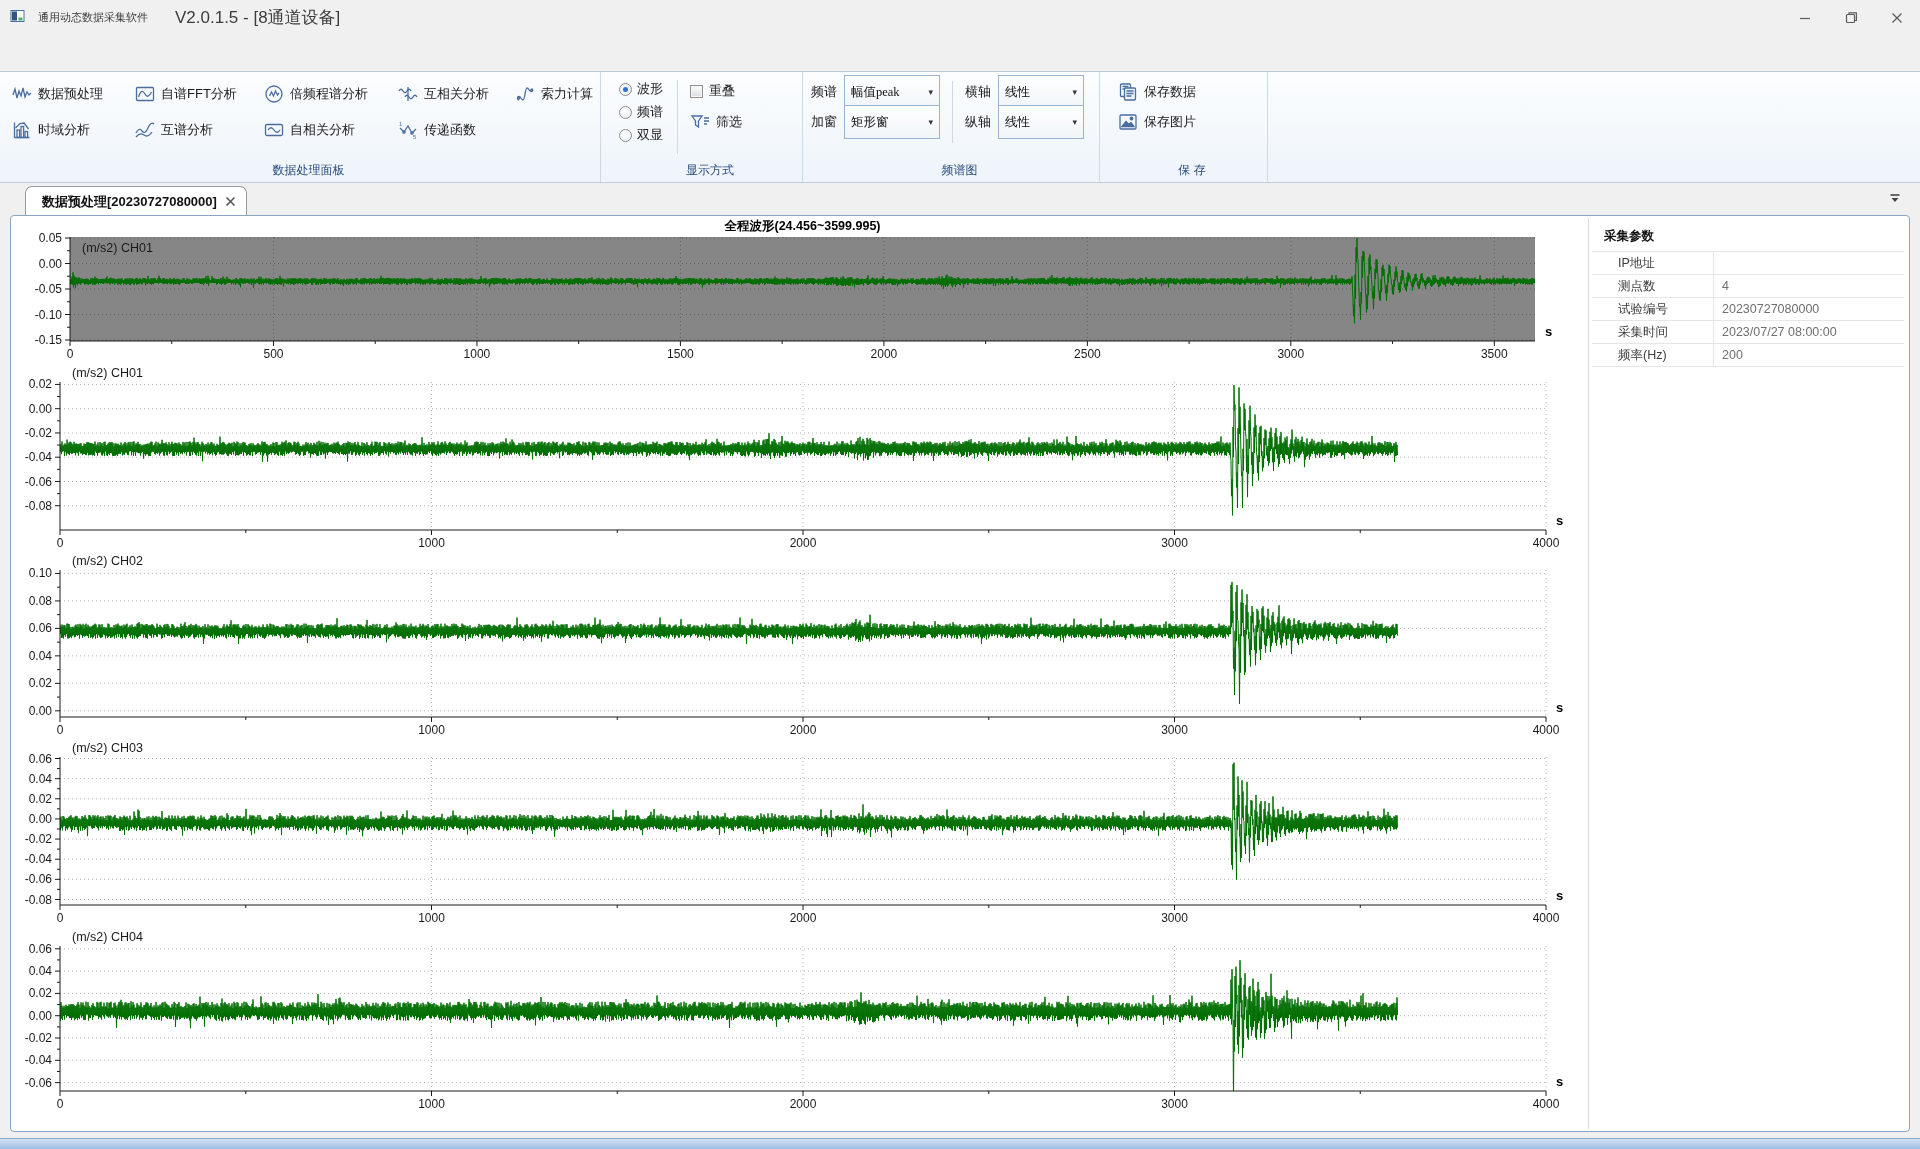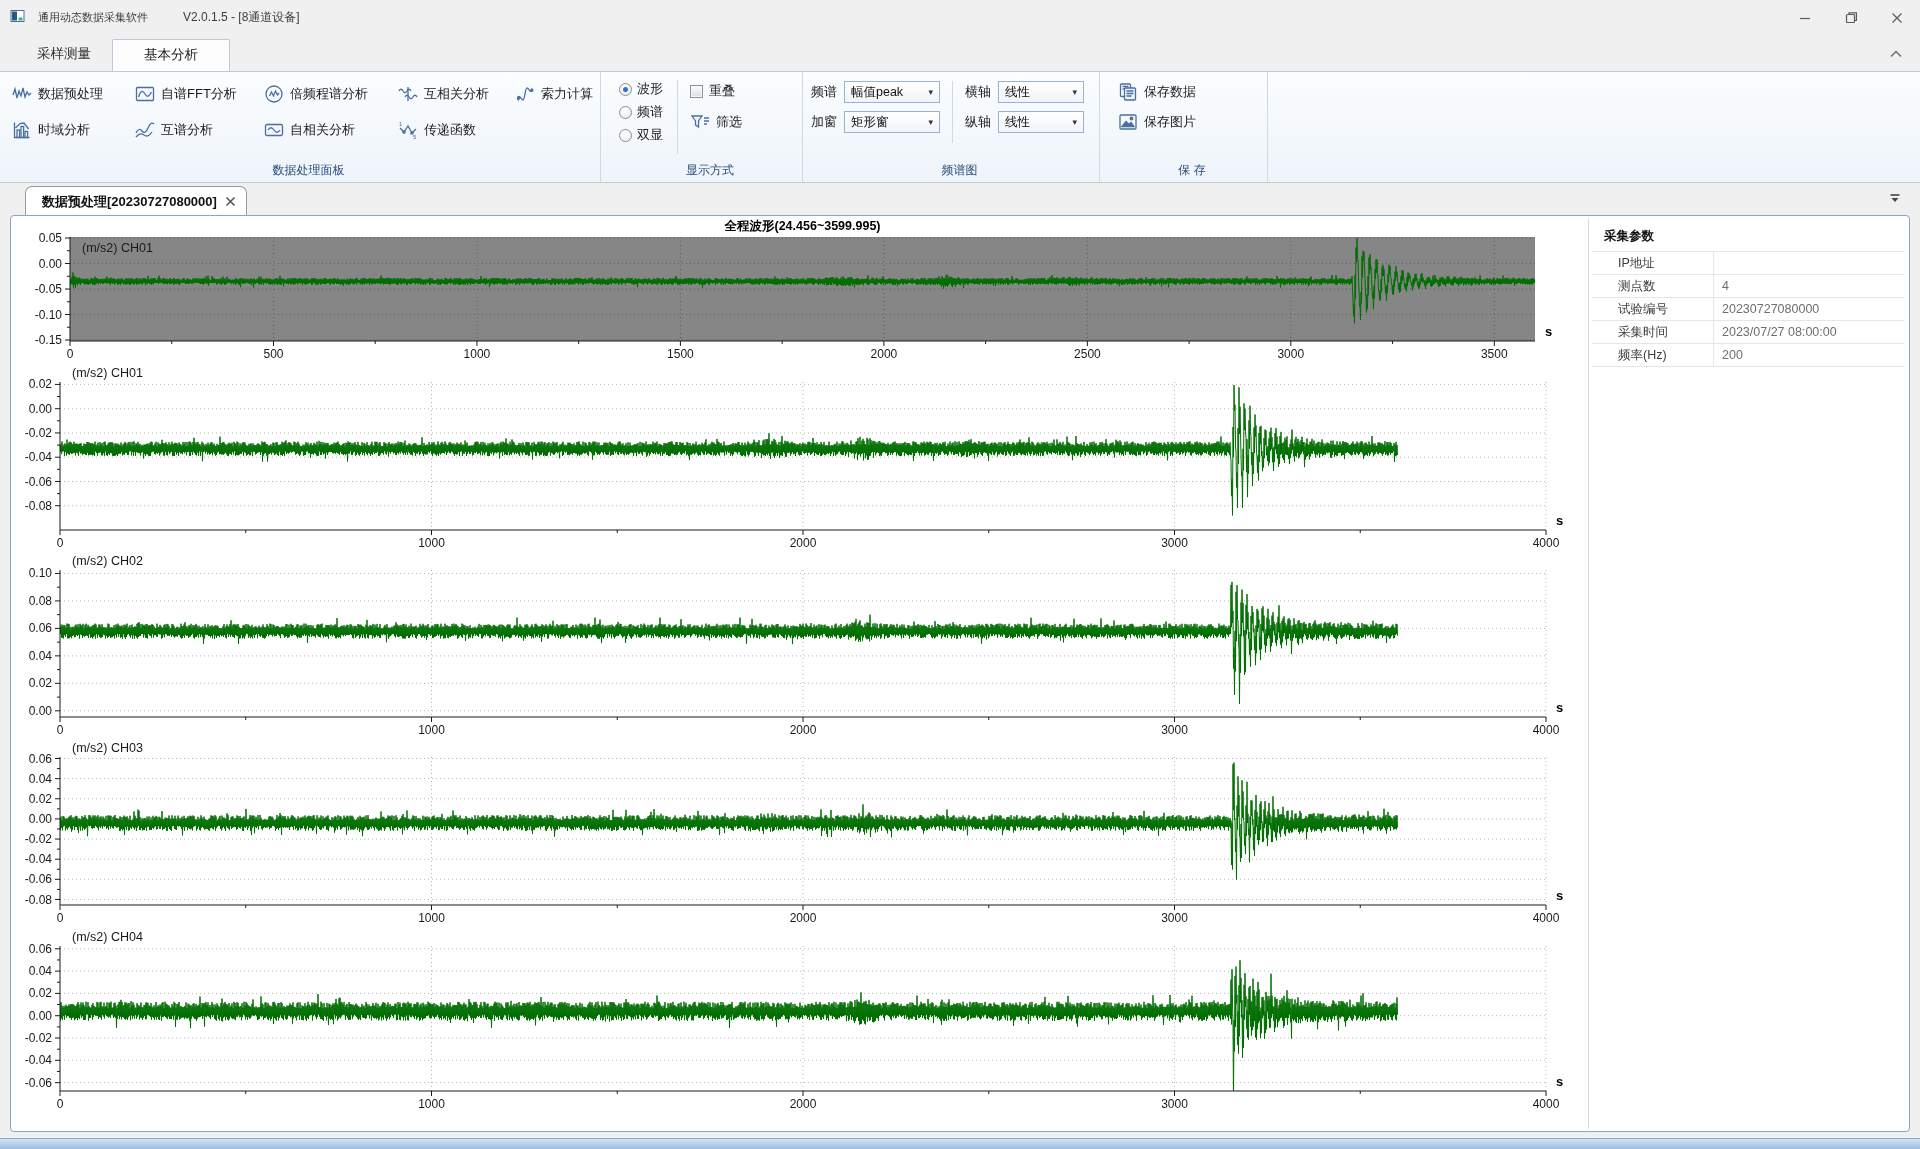--- a/index.html
+++ b/index.html
@@ -4,21 +4,21 @@
 <style>
   * { box-sizing: border-box; margin: 0; padding: 0; }
   html,body { width:1920px; height:1149px; }
   body { font-family:"Liberation Sans","DejaVu Sans",sans-serif; background:#f0f0f0; overflow:hidden; }
   #app { position:relative; width:1920px; height:1149px; background:#f0f0f0; }
 
   
   #titlebar { position:absolute; left:0; top:0; width:100%; height:35px; background:#f0f0f0;
               display:flex; align-items:center; padding-left:10px; }
   #titlebar .title-text { font-size:11px; color:#3c3c3c; margin-left:8px; }
-  #titlebar .title-version { font-size:12px; color:#3c3c3c; margin-left:35px; }
+  #titlebar .title-version { font-size:17px; color:#3c3c3c; margin-left:27px; }
   #win-controls { position:absolute; right:0; top:0; height:35px; display:flex; }
   .win-btn { width:46px; height:35px; display:flex; align-items:center; justify-content:center; }
   .win-btn svg { stroke:#5a5a5a; stroke-width:1.2; fill:none; }
 
   
   #ribbon-tabs { position:absolute; left:0; top:35px; width:100%; height:36px; background:#f0f0f0; }
   .rtab { position:absolute; top:4px; height:32px; line-height:30px; text-align:center;
           font-size:13.5px; color:#333; }
   #rtab-0 { left:18px; width:92px; }
   #rtab-1 { left:112px; width:118px; background:#fdfdfe; border:1px solid #bcc9d8; border-bottom:none;
@@ -52,22 +52,22 @@
   #g2-vsep { width:1px; background:#ccd9e6; margin:0 12px 0 14px; height:74px; }
   #g2-right { display:flex; flex-direction:column; gap:12px; padding-top:2px; }
   .check-row,.btn-row { display:flex; align-items:center; gap:6px; font-size:13px; color:#1c1c1c; }
   .cbox { width:13px; height:13px; border:1px solid #919191;
           background:linear-gradient(#fdfdfd,#d9dee3); box-shadow:inset 0 0 0 1px #f5f7f8; flex:0 0 13px; }
 
   #g3-inner { display:flex; padding:9px 0 0 8px; }
   .g3col { display:flex; flex-direction:column; }
   .sel-row { display:flex; align-items:center; height:22px; margin-bottom:8px; font-size:13px; color:#1c1c1c; }
   .select { height:22px; border:1px solid #9ab4d0; background:linear-gradient(#ffffff,#f0f5f9);
-            display:flex; align-items:center; justify-content:space-between; padding:4px 6px;
-            margin-left:7px; font-size:12.5px; color:#111; }
+            display:flex; align-items:center; justify-content:space-between; padding:16px 6px;
+            margin-left:7px; font-size:12.5px; color:#111;font-family:Liberation Serif, serif; }
   .g3col.a .select { width:96px; }
   .g3col.b .select { width:86px; }
   .select .caret { font-size:9px; color:#333; margin-left:4px; }
   #g3-vsep { width:1px; background:#ccd9e6; margin:0 12px; height:62px; }
 
   #g4-buttons { display:flex; flex-direction:column; gap:10px; padding:10px 0 0 18px; }
 
   
   #docstrip { position:absolute; left:0; top:183px; width:100%; height:32px; }
   #doctab { position:absolute; left:25px; top:3px; height:30px; padding:0 10px 0 16px;
@@ -123,29 +123,20 @@
           </svg>
         </div>
       <div class="win-btn">
           <svg width="12" height="12" viewBox="0 0 12 12">
             <path d="M1.5 1.5 L10.5 10.5 M10.5 1.5 L1.5 10.5"></path>
           </svg>
         </div>
     </div>
   </div>
 
-  <div id="ribbon-tabs">
-    <div class="rtab" id="rtab-0">采样测量</div>
-    <div class="rtab" id="rtab-1">基本分析</div>
-    <div id="ribbon-collapse">
-      <svg width="16" height="14" viewBox="0 0 16 14">
-          <path d="M3 9.5 L8 4.5 L13 9.5" stroke="#6b6b6b" stroke-width="1.4" fill="none"></path>
-        </svg>
-    </div>
-  </div>
 
   <div id="ribbon-body">
     <div class="rgroup" id="group1">
       <div id="g1-grid">
           <div class="rbtn">
             <span class="ric">
               <svg width="20" height="20" viewBox="0 0 20 20" fill="none" stroke="#4a6e9e" stroke-width="1.3">
                 <path d="M1 11 L3 5 L5 14 L7 7 L9 12 L11 4 L13 13 L15 8 L17 11 L19 9"></path>
               </svg>
             </span>

